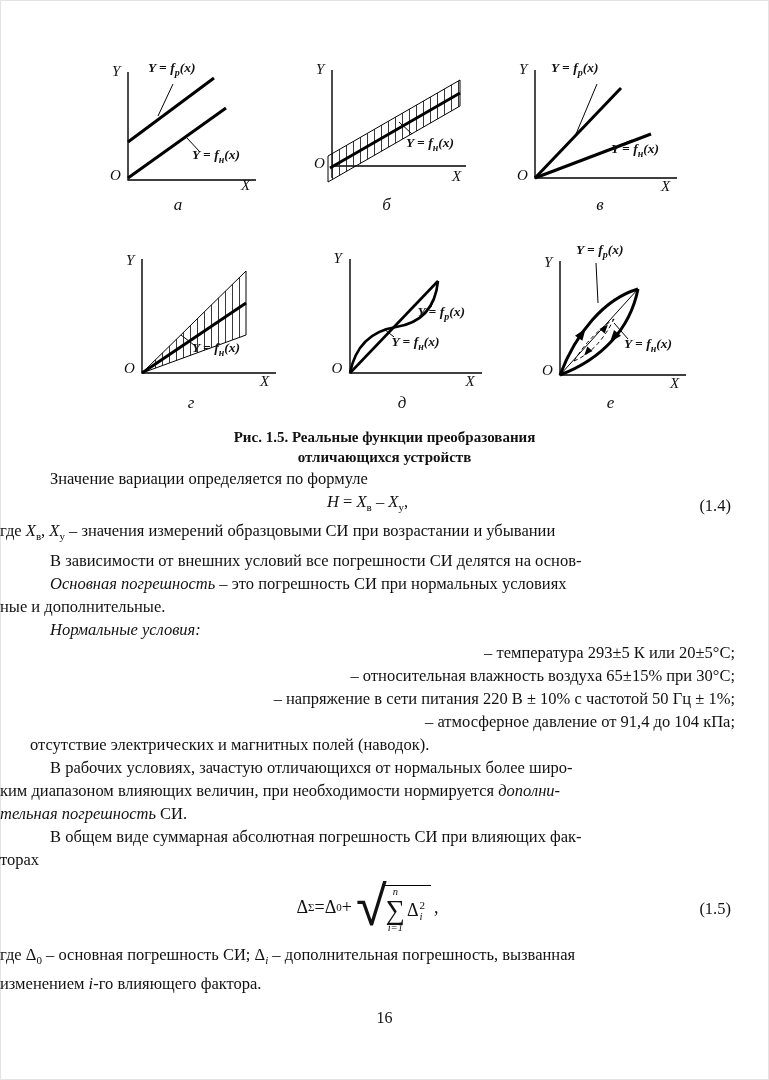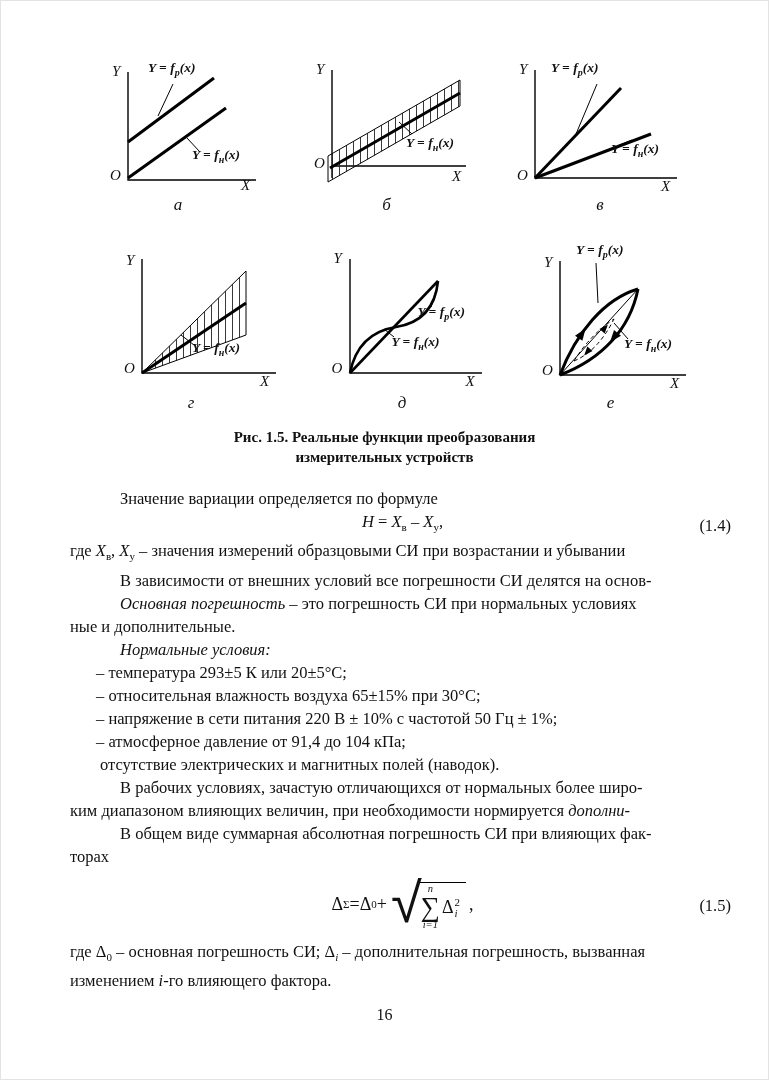--- a/index.html
+++ b/index.html
@@ -12,25 +12,25 @@
   .frow1{padding-left:88px;padding-right:74px;}
   .frow2{padding-left:96px;padding-right:66px;margin-top:26px;}
   .graph{position:relative;}
   .graph svg{display:block;}
   .ax{position:absolute;font-style:italic;font-size:15px;line-height:1;}
   .glabel{position:absolute;font-style:italic;font-size:13.5px;line-height:1.1;white-space:nowrap;font-weight:bold;}
   .glabel sub{font-size:10px;font-style:italic;}
   .gletter{text-align:center;font-style:italic;font-size:17px;margin-top:2px;}
   .figcap{text-align:center;font-weight:bold;font-size:15px;line-height:20px;margin-top:14px;}
   
-  .bodytext{margin-top:20px;padding-left:70px;padding-right:34px;
+  .bodytext{padding-right:34px;
             font-size:16.5px;line-height:23px;}
   .line{white-space:nowrap;}
   .indent{text-indent:50px;}
-  .lst{margin-left:26px;}
+  .lst{margin-left:26px;text-align:right;}
   .lst2{margin-left:30px;}
   .it{font-style:italic;}
   .line sub{font-size:11px;}
   .frow-f{position:relative;text-align:center;}
   .fnum{position:absolute;right:4px;top:50%;transform:translateY(-50%);font-style:normal;}
   .f14{font-style:italic;}
   .f14 sub{font-style:normal;}
   
   .f15row{position:relative;margin:6px 0 4px 0;display:flex;align-items:center;justify-content:center;height:62px;}
   .f15{display:inline-flex;align-items:center;font-size:18px;}
@@ -165,21 +165,21 @@
         <span class="ax" style="left:24px;top:122px">О</span>
         <span class="ax" style="left:152px;top:135px">X</span>
         <span class="glabel" style="left:58px;top:2px"><span>Y = f</span><sub>p</sub><span>(x)</span></span>
         <span class="glabel" style="left:106px;top:96px"><span>Y = f</span><sub>н</sub><span>(x)</span></span>
         <div class="gletter">е</div>
       </div>
     </div>
 
     <div class="figcap">
       <div>Рис. 1.5. Реальные функции преобразования</div>
-      <div>измерительных устройств</div>
+      <div>отличающихся устройств</div>
     </div>
   </div>
 
   <div class="bodytext">
     <div class="line indent">Значение вариации определяется по формуле</div>
 
     <div class="line frow-f">
       <span class="f14"><span>H</span><span class="it" style="font-style:normal"> = </span><span>X</span><sub>в</sub><span style="font-style:normal"> – </span><span>X</span><sub>у</sub><span style="font-style:normal">,</span></span>
       <span class="fnum">(1.4)</span>
     </div>
@@ -194,20 +194,21 @@
     <div class="line indent it">Нормальные условия:</div>
 
     <div class="line lst">– температура 293±5 К или 20±5°С;</div>
     <div class="line lst">– относительная влажность воздуха 65±15% при 30°С;</div>
     <div class="line lst">– напряжение в сети питания 220 В ± 10% с частотой 50 Гц ± 1%;</div>
     <div class="line lst">– атмосферное давление от 91,4 до 104 кПа;</div>
     <div class="line lst2">отсутствие электрических и магнитных полей (наводок).</div>
 
     <div class="line indent">В рабочих условиях, зачастую отличающихся от нормальных более широ-</div>
     <div class="line"><span>ким диапазоном влияющих величин, при необходимости нормируется </span><span class="it">дополни-</span></div>
+    <div class="line"><span class="it">тельная погрешность</span><span> СИ.</span></div>
 
     <div class="line indent">В общем виде суммарная абсолютная погрешность СИ при влияющих фак-</div>
     <div class="line">торах</div>
 
     <div class="f15row">
       <span class="f15">
         <span>Δ</span>
           <sub>Σ</sub>
           <span> = </span>
           <span>Δ</span>

